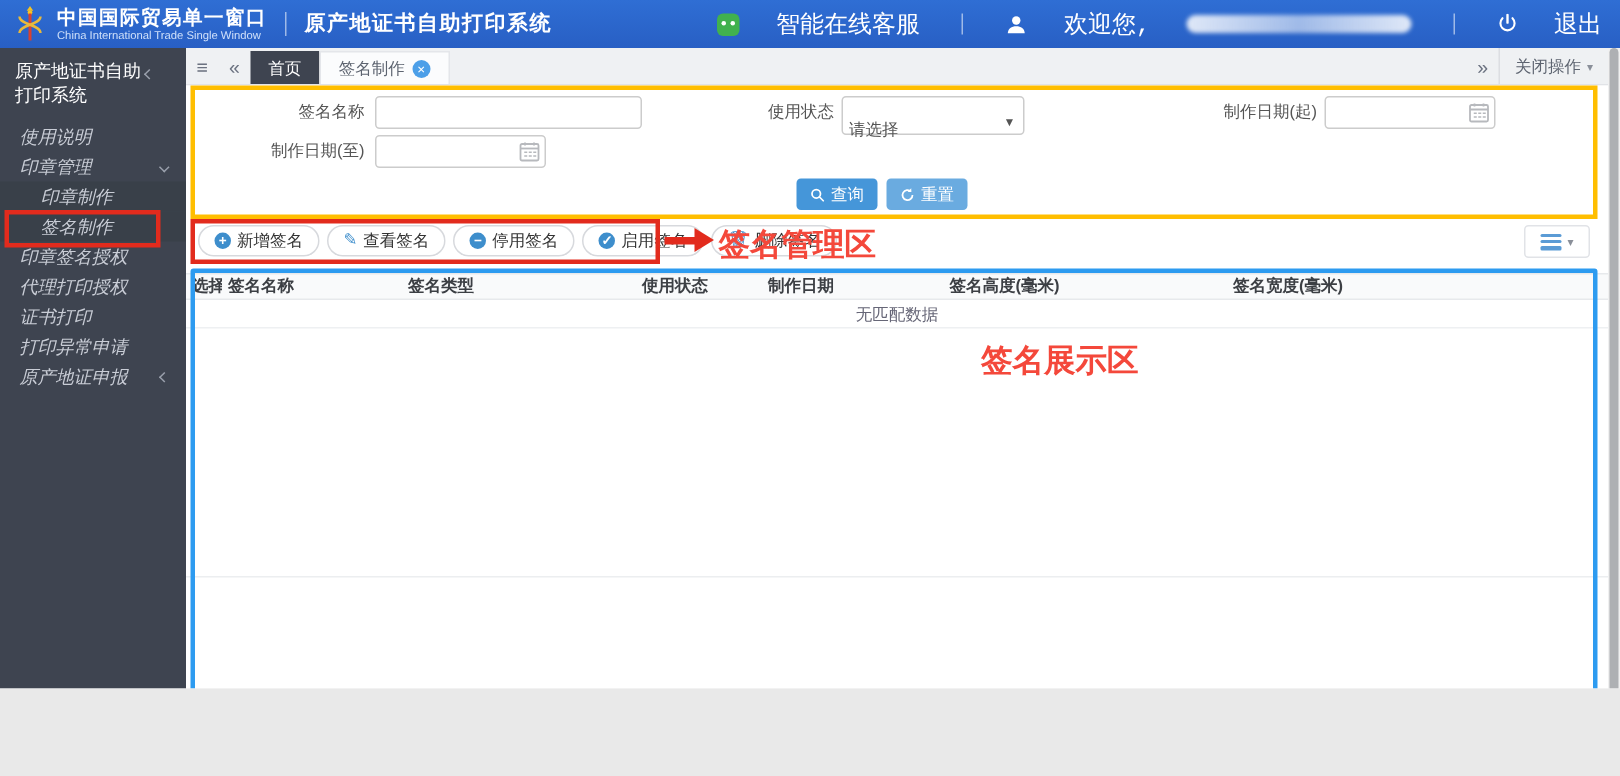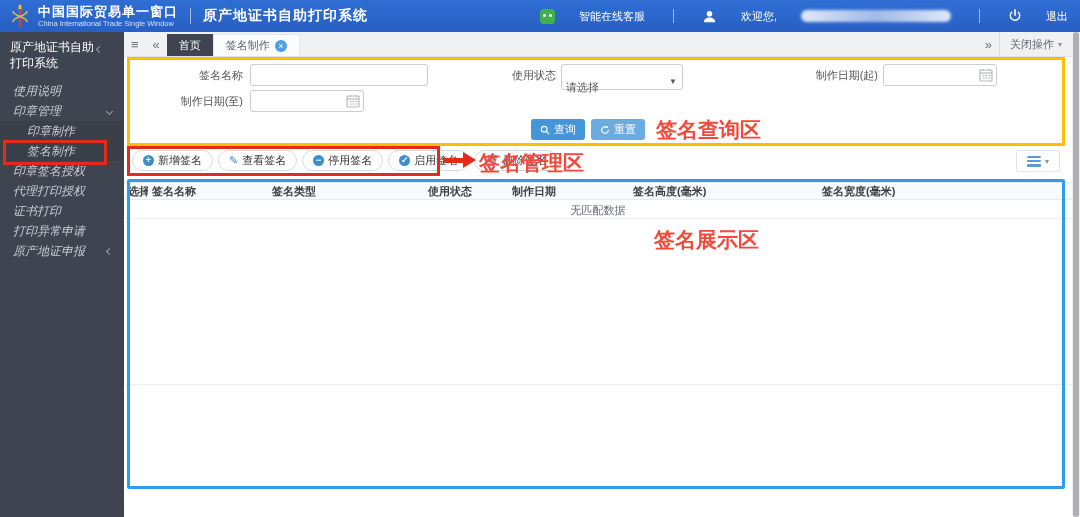--- a/index.html
+++ b/index.html
@@ -1,28 +1,28 @@
 <!DOCTYPE html>
 <html><head>
 <meta charset="utf-8">
 <style>
   * { margin:0; padding:0; box-sizing:border-box; }
   body { font-family:"Liberation Sans", sans-serif; background:#e9e9e9; }
-  #root { position:relative; width:1080px; height:517px; background:#fff; overflow:hidden; }
+  #root { position:relative; width:1080px; height:459px; background:#fff; overflow:hidden; }
 
   
   .header { position:absolute; left:0; top:0; width:1080px; height:32px;
     background:linear-gradient(180deg,#2f6ed4,#285fc4); display:flex; align-items:center; color:#fff; }
   .logo-wrap { display:flex; align-items:center; padding-left:8px; }
   .logo-emblem { width:24px; height:24px; margin-right:6px; }
   .logo-text .cn { font-size:13px; font-weight:bold; letter-spacing:1px; line-height:14px; }
   .logo-text .en { font-size:7.5px; color:#cfe0fa; line-height:9px; }
   .header-divider { width:1px; height:16px; background:rgba(255,255,255,.55); margin:0 12px; }
   .app-title { font-size:14px; font-weight:bold; letter-spacing:1px; }
-  .header-right { margin-left:auto; display:flex; align-items:center; padding-right:12px; font-size:11px; gap:24px; }
+  .header-right { margin-left:auto; display:flex; align-items:center; padding-right:12px; font-size:16px; gap:24px;font-family:Liberation Mono, monospace; }
   .svc-icon { width:15px; height:15px; background:#41b14e; border-radius:4px; position:relative; }
   .svc-icon::before, .svc-icon::after { content:""; position:absolute; top:5px; width:3px; height:3px; border-radius:50%; background:#fff; }
   .svc-icon::before { left:3px; } .svc-icon::after { right:3px; }
   .redacted { width:150px; height:12px; border-radius:6px;
     background:linear-gradient(90deg,rgba(255,255,255,.85),rgba(255,255,255,.55),rgba(255,255,255,.85));
     filter:blur(1.5px); }
   .hdr-sep { width:1px; height:14px; background:rgba(255,255,255,.55); margin:0 4px; }
   .icon-svg { display:block; }
 
   
@@ -293,17 +293,16 @@
   <div class="scrollbar">
     <div class="scroll-thumb"></div>
   </div>
 
   <div class="ann ann-box-yellow"></div>
   <div class="ann ann-box-blue"></div>
   <div class="ann ann-box-red-side"></div>
   <div class="ann ann-box-red-tool"></div>
   <div class="ann arrow-line"></div>
   <div class="ann arrow-head"></div>
-  <div class="ann ann-text" style="left:656px; top:116px;">签名查询区</div>
   <div class="ann ann-text" style="left:479px; top:149px;">签名管理区</div>
   <div class="ann ann-text" style="left:654px; top:226px;">签名展示区</div>
 
 </div>
 
 </body></html>

